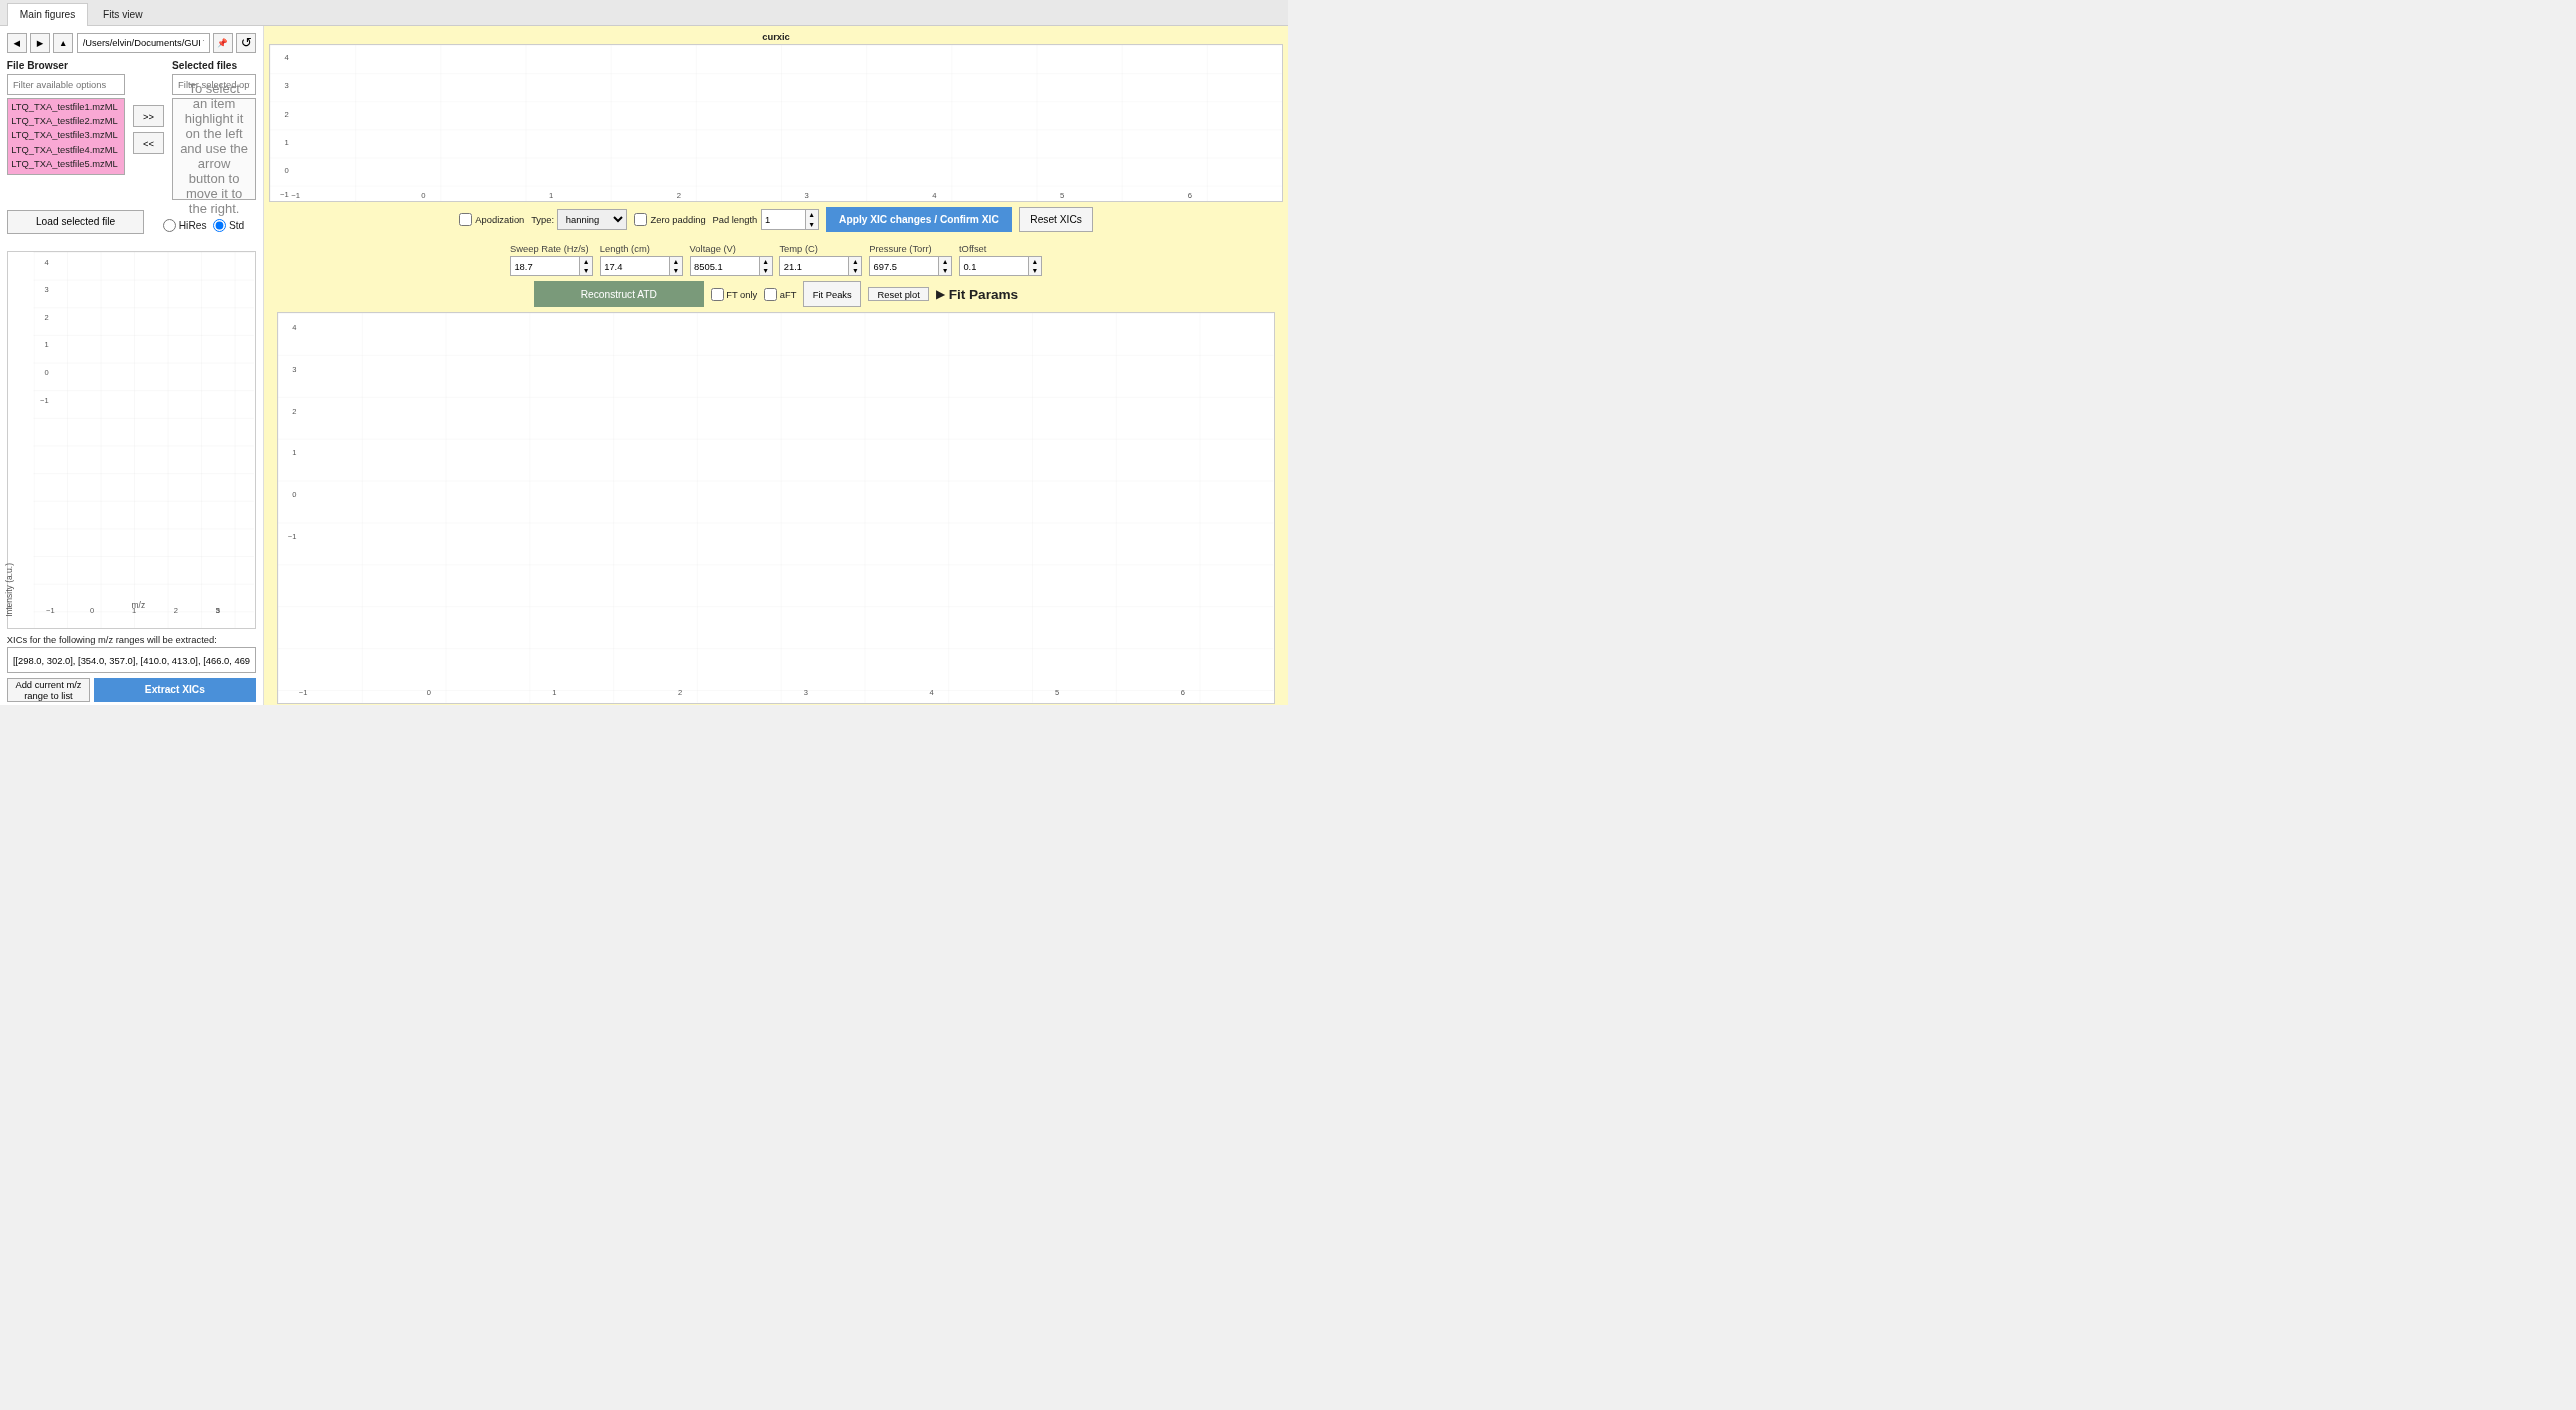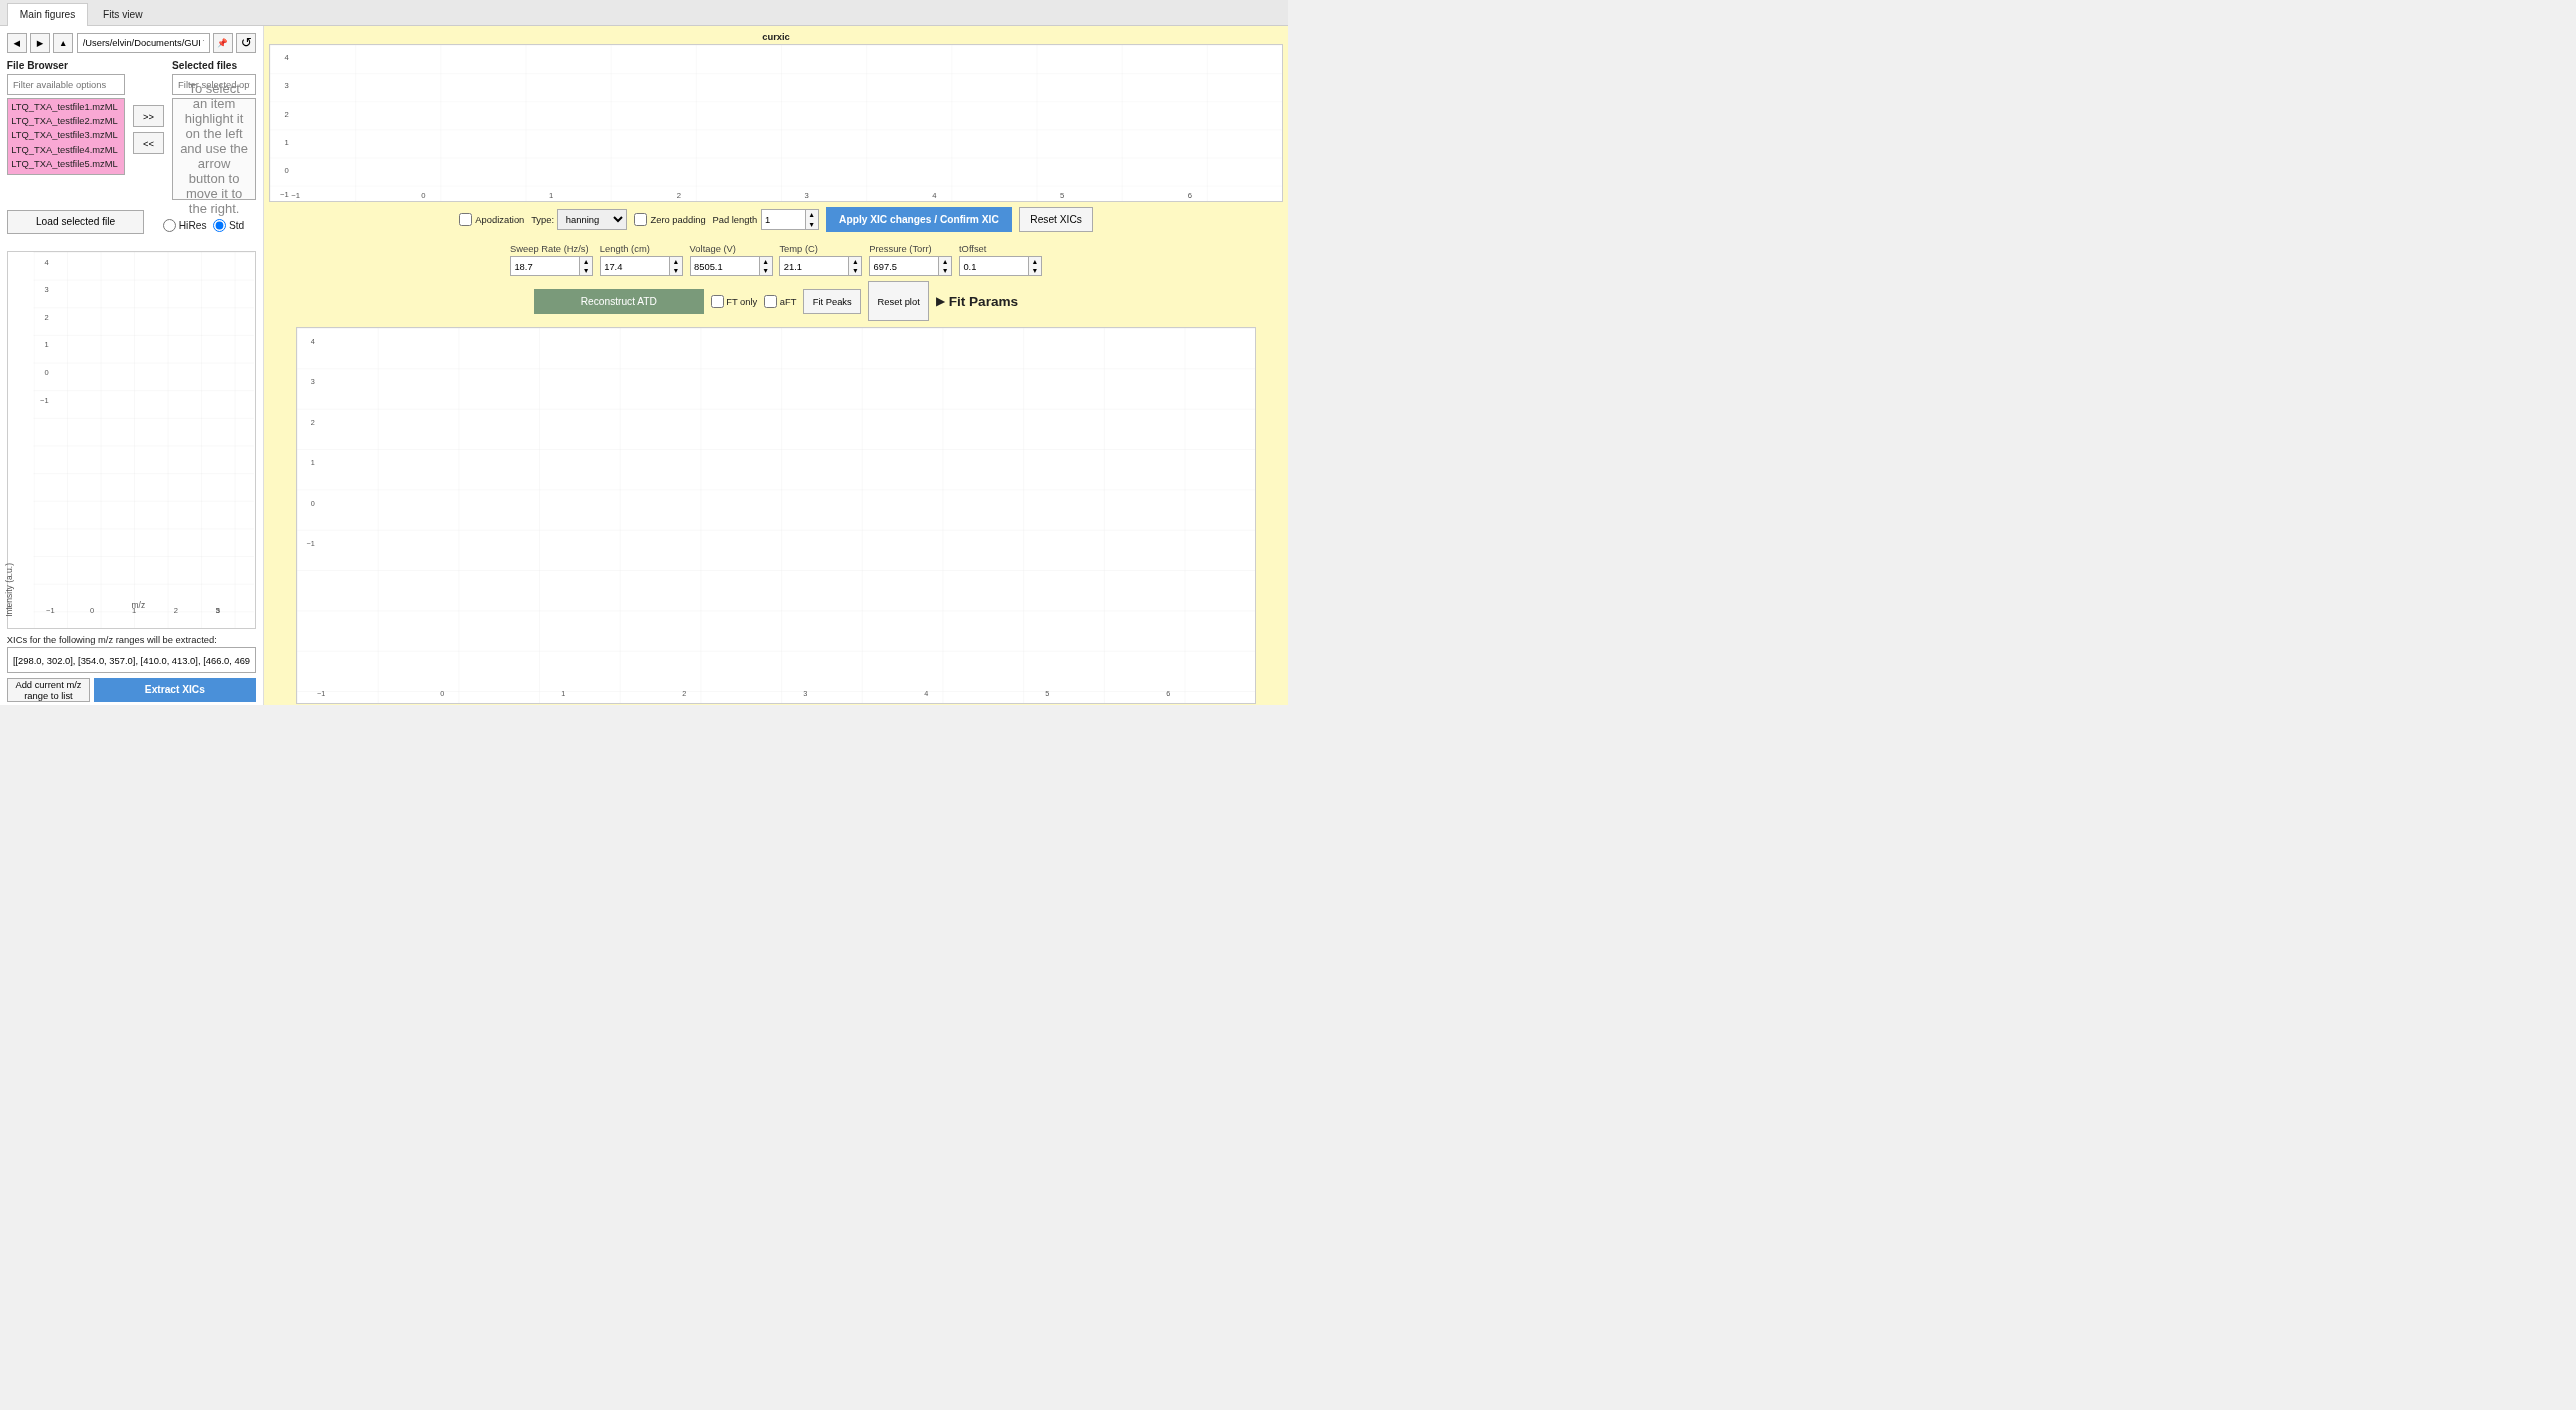--- a/index.html
+++ b/index.html
@@ -336,21 +336,21 @@
       background: #f5f5f5;
       border: 0.9px solid #aaa;
       height: 25.6px;
       padding: 0 8.5px;
       cursor: pointer;
       font-size: 9.4px;
     }
     .reset-plot-btn {
       background: #f5f5f5;
       border: 0.9px solid #aaa;
-      height: 40px;
+      height: 14px;
       padding: 0 8.5px;
       cursor: pointer;
       font-size: 9.4px;
     }
     .fit-params-area {
       display: flex;
       align-items: center;
       gap: 3.4px;
     }
     .fit-params-label {

